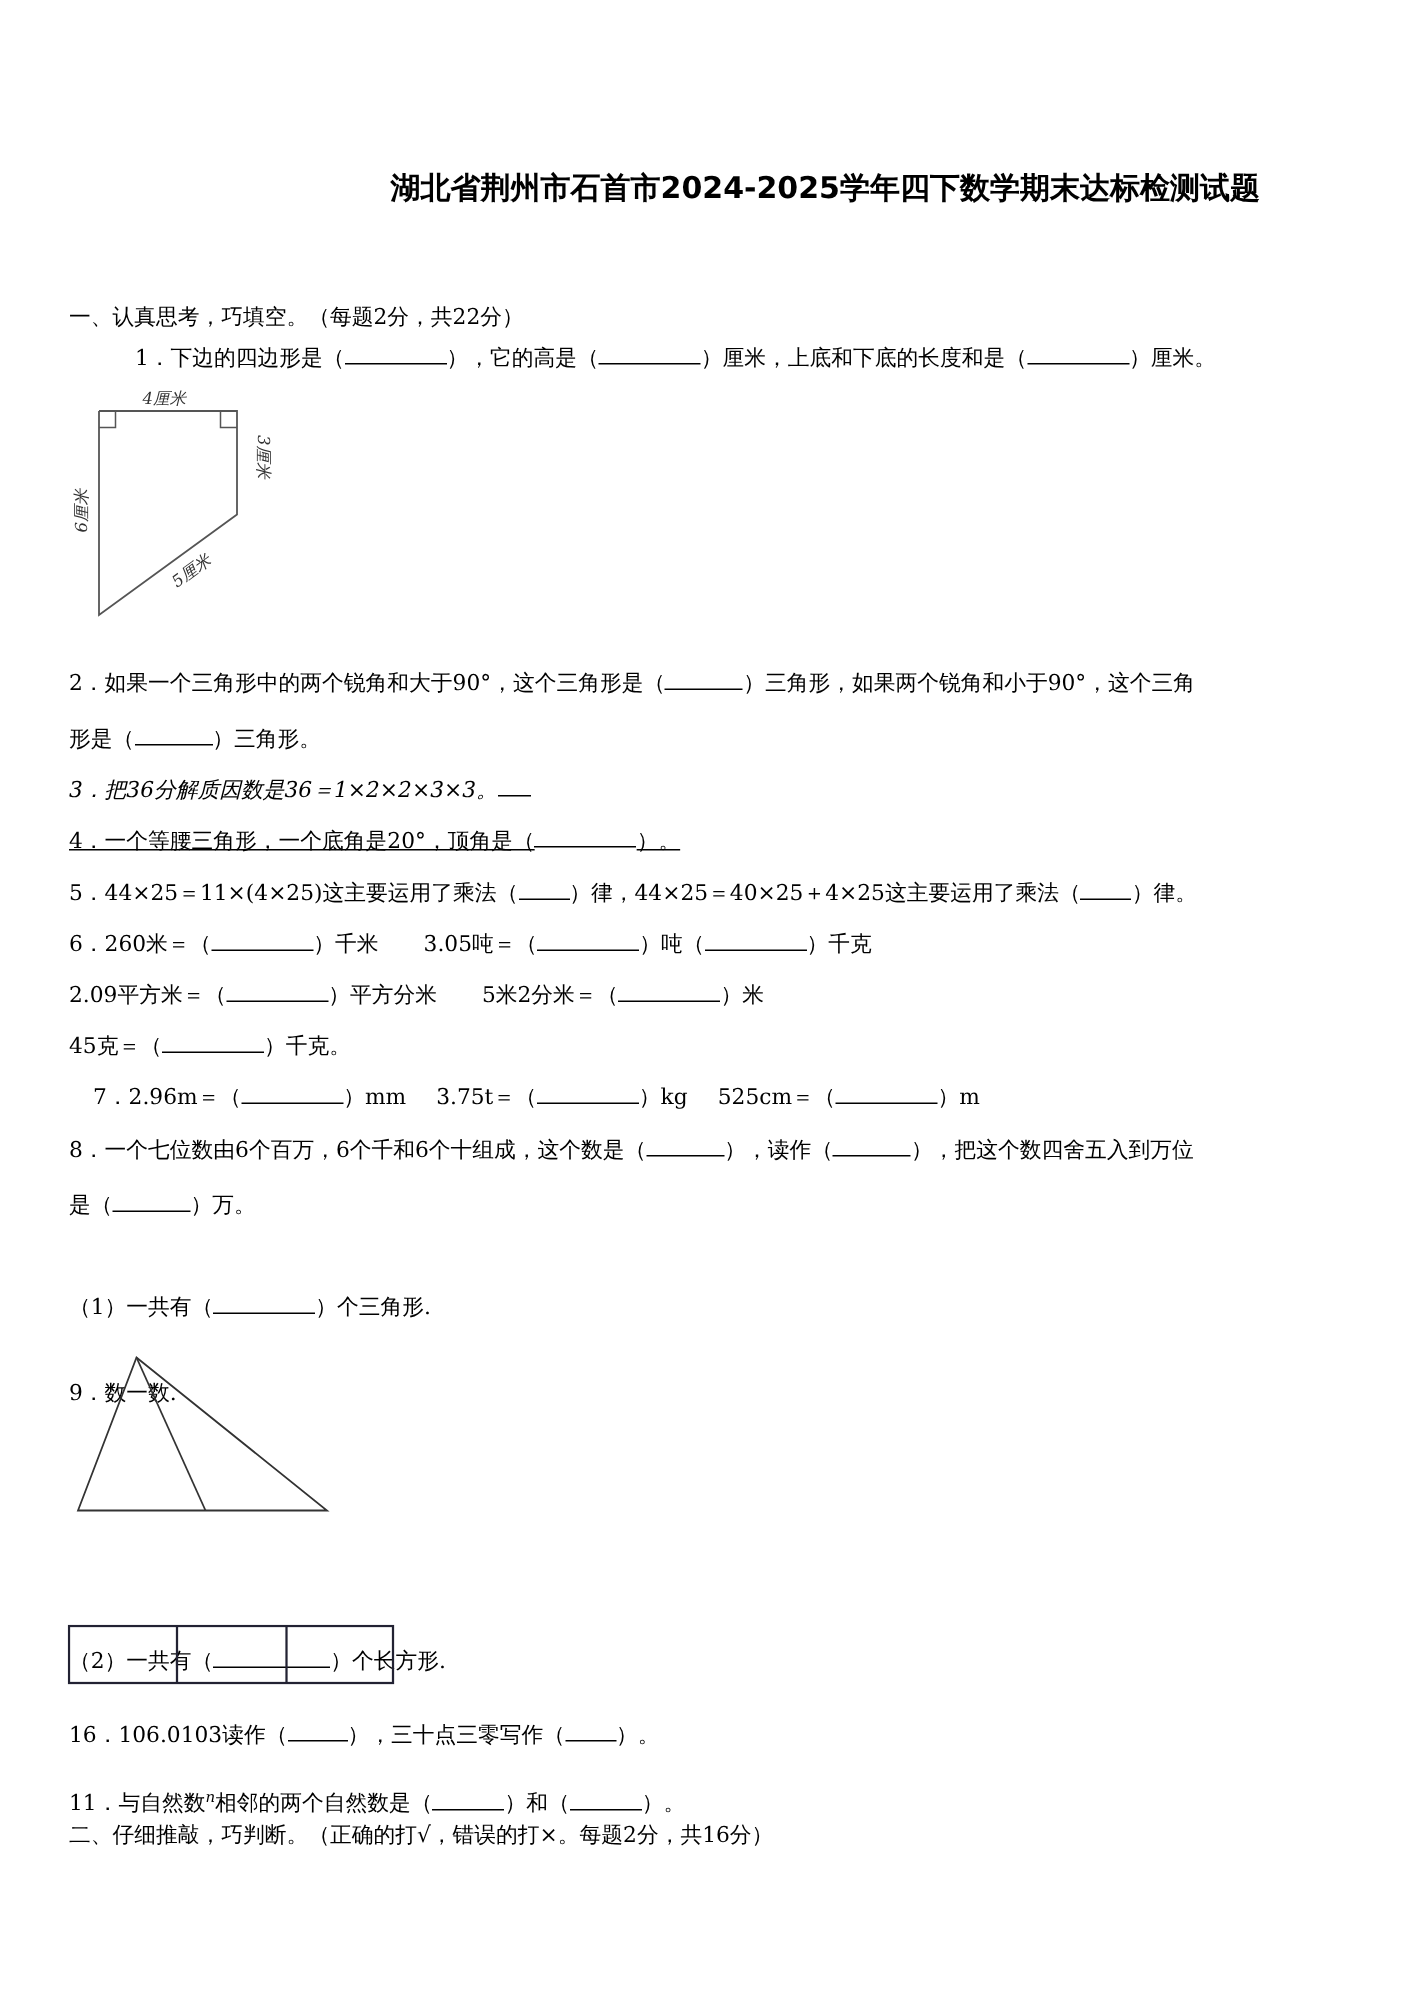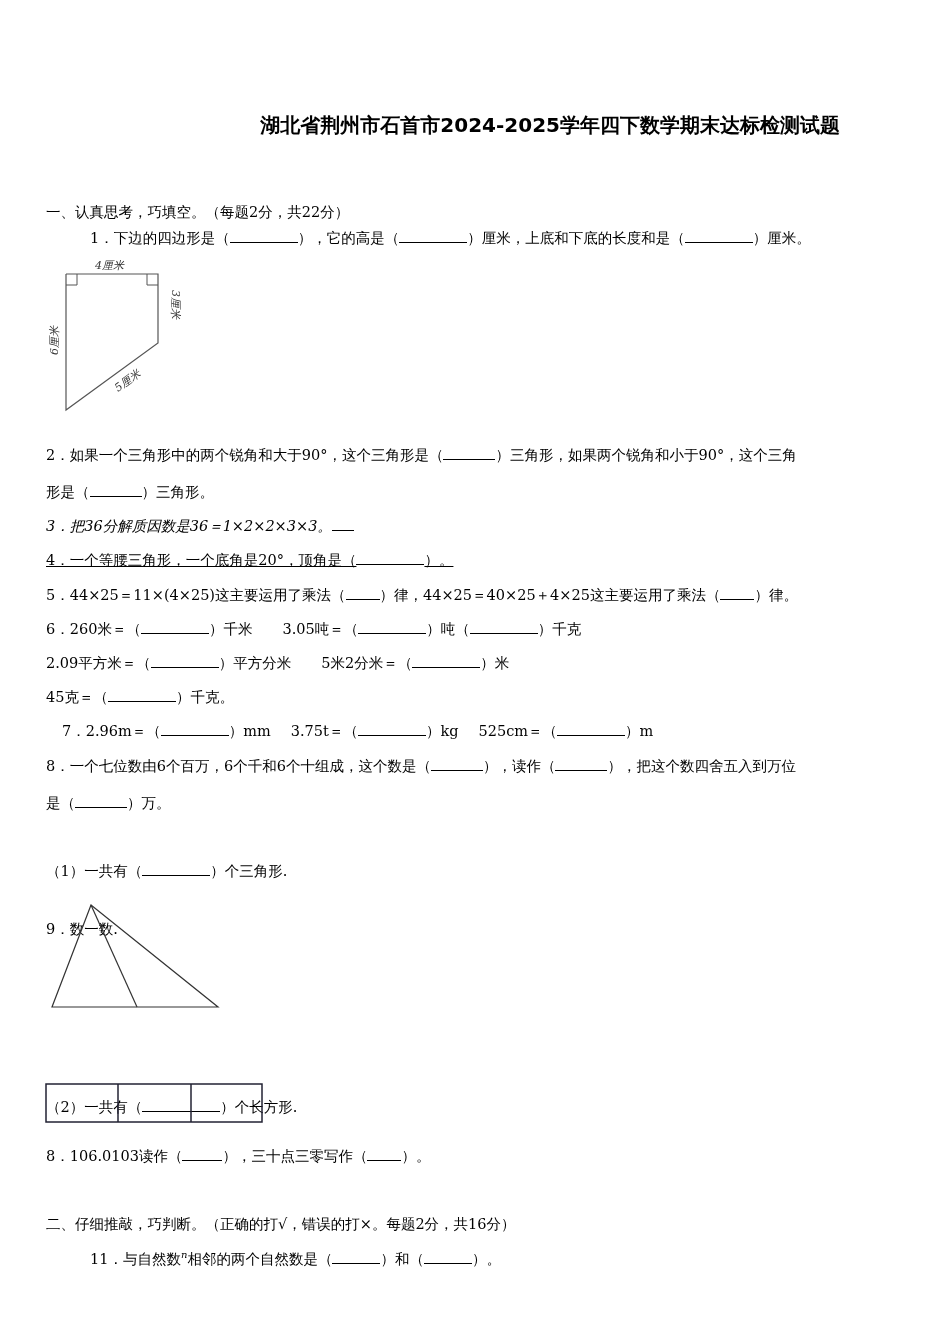--- a/index.html
+++ b/index.html
@@ -88,20 +88,20 @@
   <span>（2）一共有（</span><span class="blank" style="width:78px"></span><span>）个长方形.</span>
 </div>
 
 <svg class="fig" style="left:45px;top:1083px;" width="220" height="42">
   <rect x="1" y="1" width="216" height="38" fill="none" stroke="#223" stroke-width="1.5"></rect>
   <line x1="73" y1="1" x2="73" y2="39" stroke="#223" stroke-width="1.5"></line>
   <line x1="146" y1="1" x2="146" y2="39" stroke="#223" stroke-width="1.5"></line>
 </svg>
 
 <div class="line" style="top:1146px;">
-  <span>8．106.0103读作（</span><span class="blank" style="width:40px"></span><span>），三十点三零写作（</span><span class="blank" style="width:34px"></span><span>）。</span>
+  <span>16．106.0103读作（</span><span class="blank" style="width:40px"></span><span>），三十点三零写作（</span><span class="blank" style="width:34px"></span><span>）。</span>
 </div>
 
-<div class="line" style="top:1245px;margin-left:44px;">
+<div class="line" style="top:1189px;">
   <span>11．与自然数</span><sup class="it">n</sup><span>相邻的两个自然数是（</span><span class="blank" style="width:48px"></span><span>）和（</span><span class="blank" style="width:48px"></span><span>）。</span>
 </div>
 
 <div class="line" style="top:1214px;">二、仔细推敲，巧判断。（正确的打√，错误的打×。每题2分，共16分）</div>
 
 </body></html>

